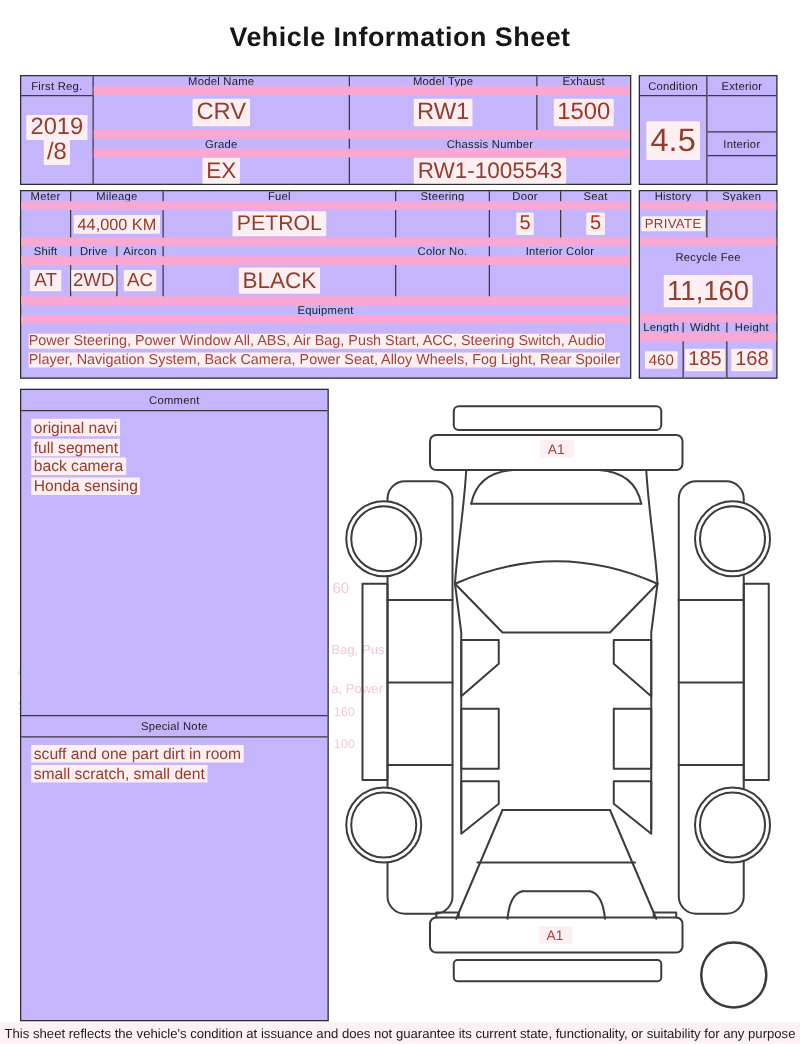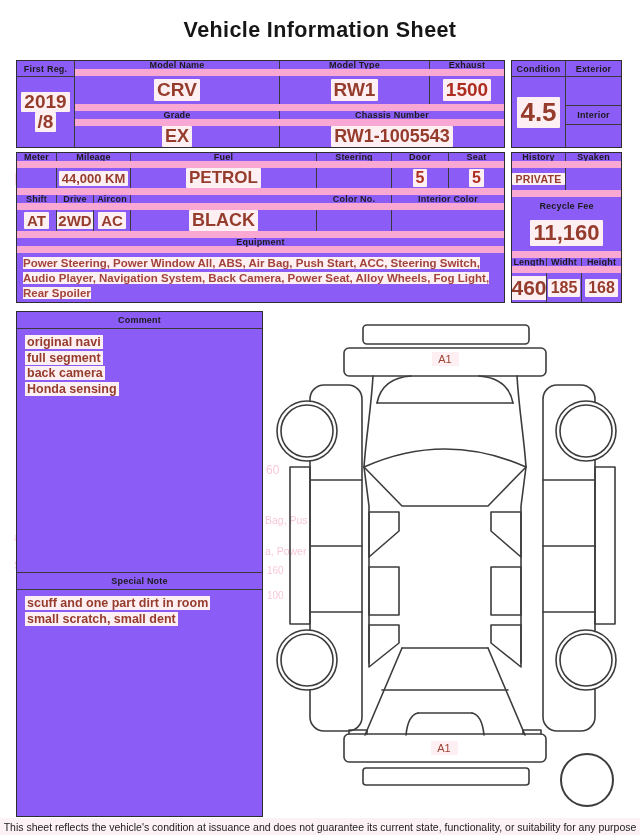--- a/index.html
+++ b/index.html
@@ -4,21 +4,21 @@
 <style>
   html,body{margin:0;padding:0;background:#fff;}
   #sheet{position:relative;width:640px;height:835px;background:#ffffff;
          font-family:"Liberation Sans", sans-serif;overflow:hidden;}
   .abs{position:absolute;}
   
   #title{left:0;top:18px;width:640px;text-align:center;font-size:21.5px;
          font-weight:600;color:#161616;letter-spacing:.4px;}
   
   .box{position:absolute;border:1.5px solid #2e2e2e;box-sizing:border-box;
-       display:flex;flex-direction:column;background:#8b5cf6;font-weight:bold;}
+       display:flex;flex-direction:column;background:#c4b5fd;}
   .row{display:flex;box-sizing:border-box;border-bottom:7px solid #f9a8d4;}
   .row.last{border-bottom:none;}
   .cell{box-sizing:border-box;border-right:1px solid #3a3a3a;display:flex;
         align-items:center;justify-content:center;overflow:hidden;}
   .cell.last{border-right:none;}
   .hdr{font-size:9px;color:#1b1b1b;letter-spacing:.2px;}
   .val{color:#963c2c;}
   .hl{background:#fdeff2;padding:0 3px;border-radius:1px;white-space:nowrap;}
   .red{color:#ad2e20;}
   .vcol{display:flex;flex-direction:column;box-sizing:border-box;}
@@ -227,21 +227,21 @@
       <div class="cell val last" style="flex:1;font-size:22px;">
           <span class="hl">11,160</span>
         </div>
     </div>
     <div class="row" style="height:15px;">
       <div class="cell hdr" style="width:35px;">Length</div>
       <div class="cell hdr" style="width:35px;">Widht</div>
       <div class="cell hdr last" style="flex:1;">Height</div>
     </div>
     <div class="row last" style="flex:1;">
-      <div class="cell val" style="width:35px;font-size:21px;">
+      <div class="cell val" style="width:35px;font-size:12px;">
           <span class="hl">460</span>
         </div>
       <div class="cell val" style="width:35px;font-size:16px;">
           <span class="hl">185</span>
         </div>
       <div class="cell val last" style="flex:1;font-size:16px;">
           <span class="hl">168</span>
         </div>
     </div>
   </div>

